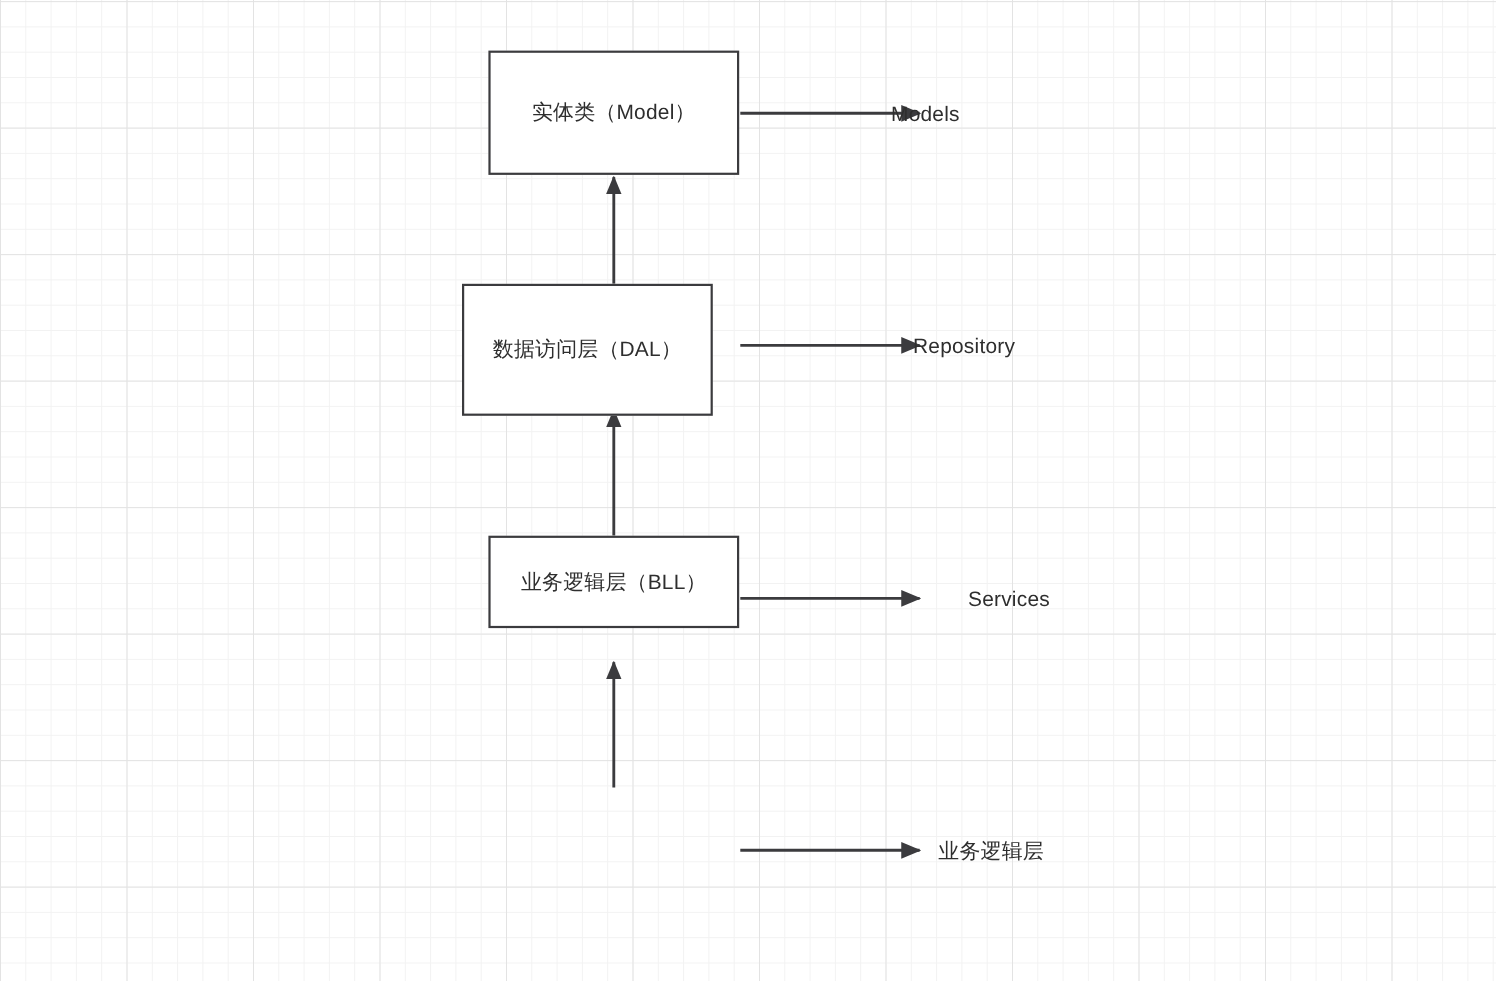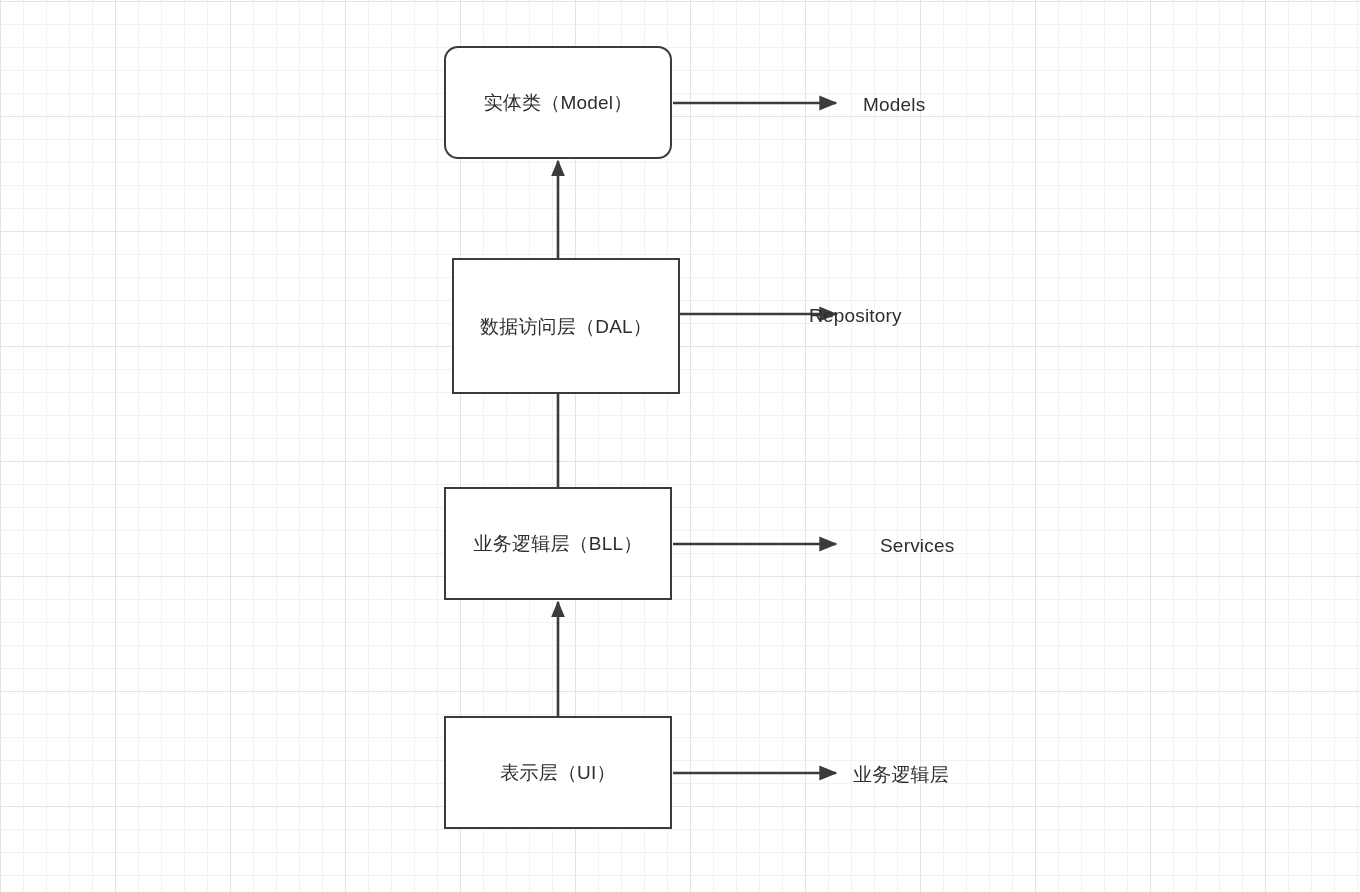--- a/index.html
+++ b/index.html
@@ -79,34 +79,31 @@
     <line x1="558" y1="716" x2="558" y2="602" stroke="#3b3b3e" stroke-width="2.6" marker-end="url(#arrow-up)"></line>
     <line x1="558" y1="487" x2="558" y2="373" stroke="#3b3b3e" stroke-width="2.6" marker-end="url(#arrow-up)"></line>
     <line x1="558" y1="258" x2="558" y2="161" stroke="#3b3b3e" stroke-width="2.6" marker-end="url(#arrow-up)"></line>
 
     <line x1="673" y1="103" x2="836" y2="103" stroke="#3b3b3e" stroke-width="2.6" marker-end="url(#arrow-right)"></line>
     <line x1="673" y1="314" x2="836" y2="314" stroke="#3b3b3e" stroke-width="2.6" marker-end="url(#arrow-right)"></line>
     <line x1="673" y1="544" x2="836" y2="544" stroke="#3b3b3e" stroke-width="2.6" marker-end="url(#arrow-right)"></line>
     <line x1="673" y1="773" x2="836" y2="773" stroke="#3b3b3e" stroke-width="2.6" marker-end="url(#arrow-right)"></line>
   </svg>
 
-  <div class="node-box" style="left:444px; top:46px; width:228px; height:113px;border-radius:14px;">
+  <div class="node-box" style="left:444px; top:46px; width:228px; height:113px;">
     <span class="node-label">实体类（Model）</span>
   </div>
 
-  <div class="node-box" style="left:452px; top:258px; width:228px; height:136px;">
+  <div class="node-box" style="left:420px; top:258px; width:228px; height:120px;">
     <span class="node-label">数据访问层（DAL）</span>
   </div>
 
-  <div class="node-box" style="left:444px; top:487px; width:228px; height:113px;">
+  <div class="node-box" style="left:444px; top:487px; width:228px; height:84px;">
     <span class="node-label">业务逻辑层（BLL）</span>
   </div>
 
-  <div class="node-box" style="left:444px; top:716px; width:228px; height:113px;">
-    <span class="node-label">表示层（UI）</span>
-  </div>
 
-  <span class="side-label" style="left:863px; top:95px;">Models</span>
-  <span class="side-label" style="left:809px; top:306px;">Repository</span>
+  <span class="side-label" style="left:810px; top:95px;">Models</span>
+  <span class="side-label" style="left:830px; top:306px;">Repository</span>
   <span class="side-label" style="left:880px; top:536px;">Services</span>
   <span class="side-label" style="left:853px; top:765px;">业务逻辑层</span>
 
 </div>
 
 </body></html>

